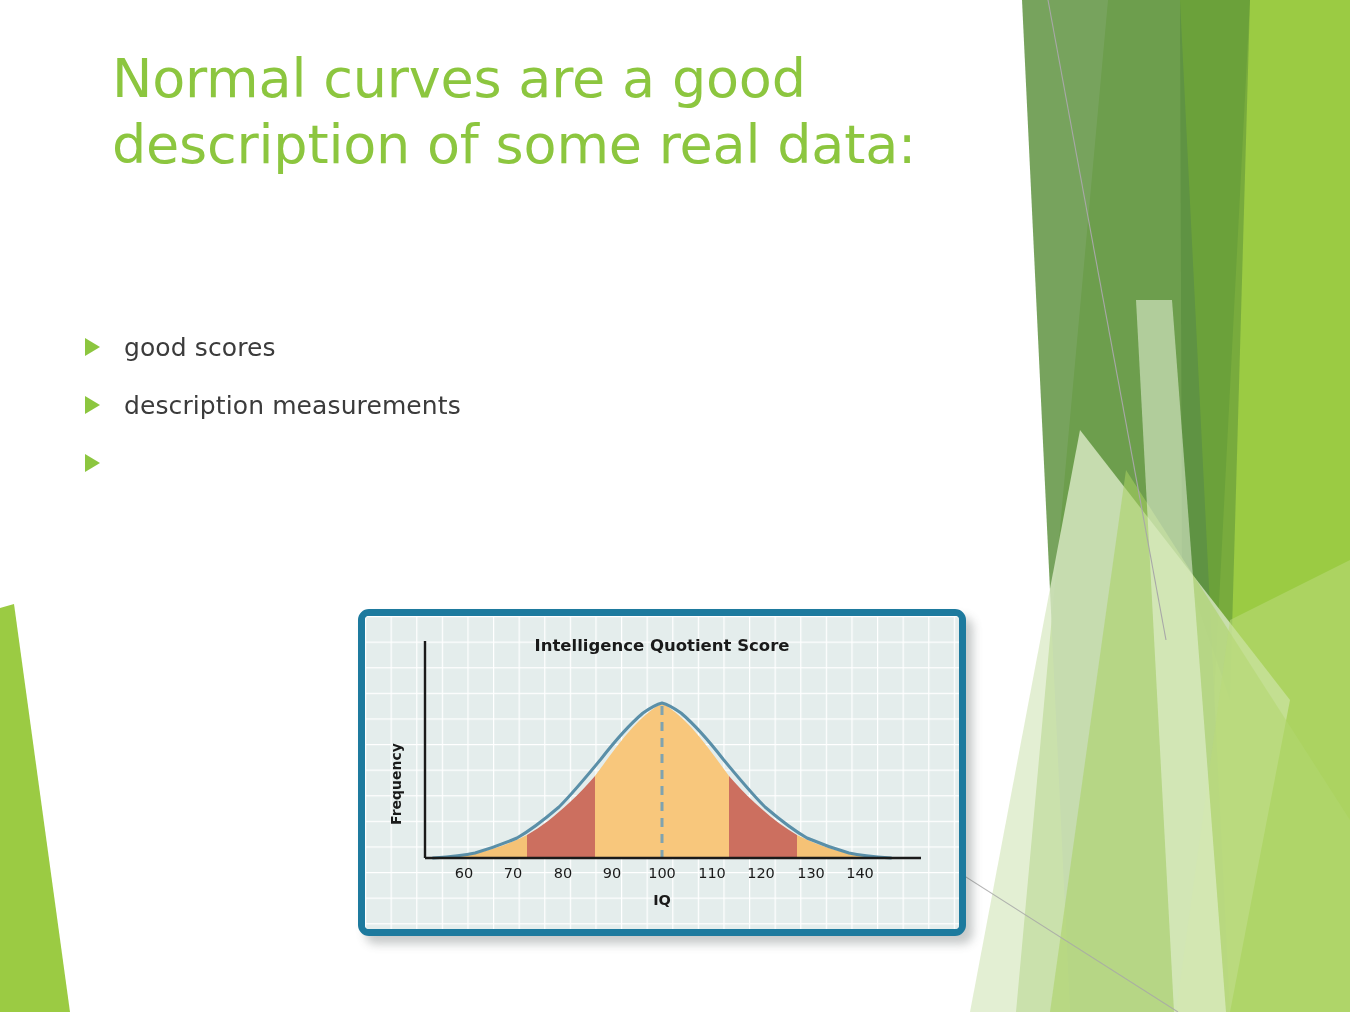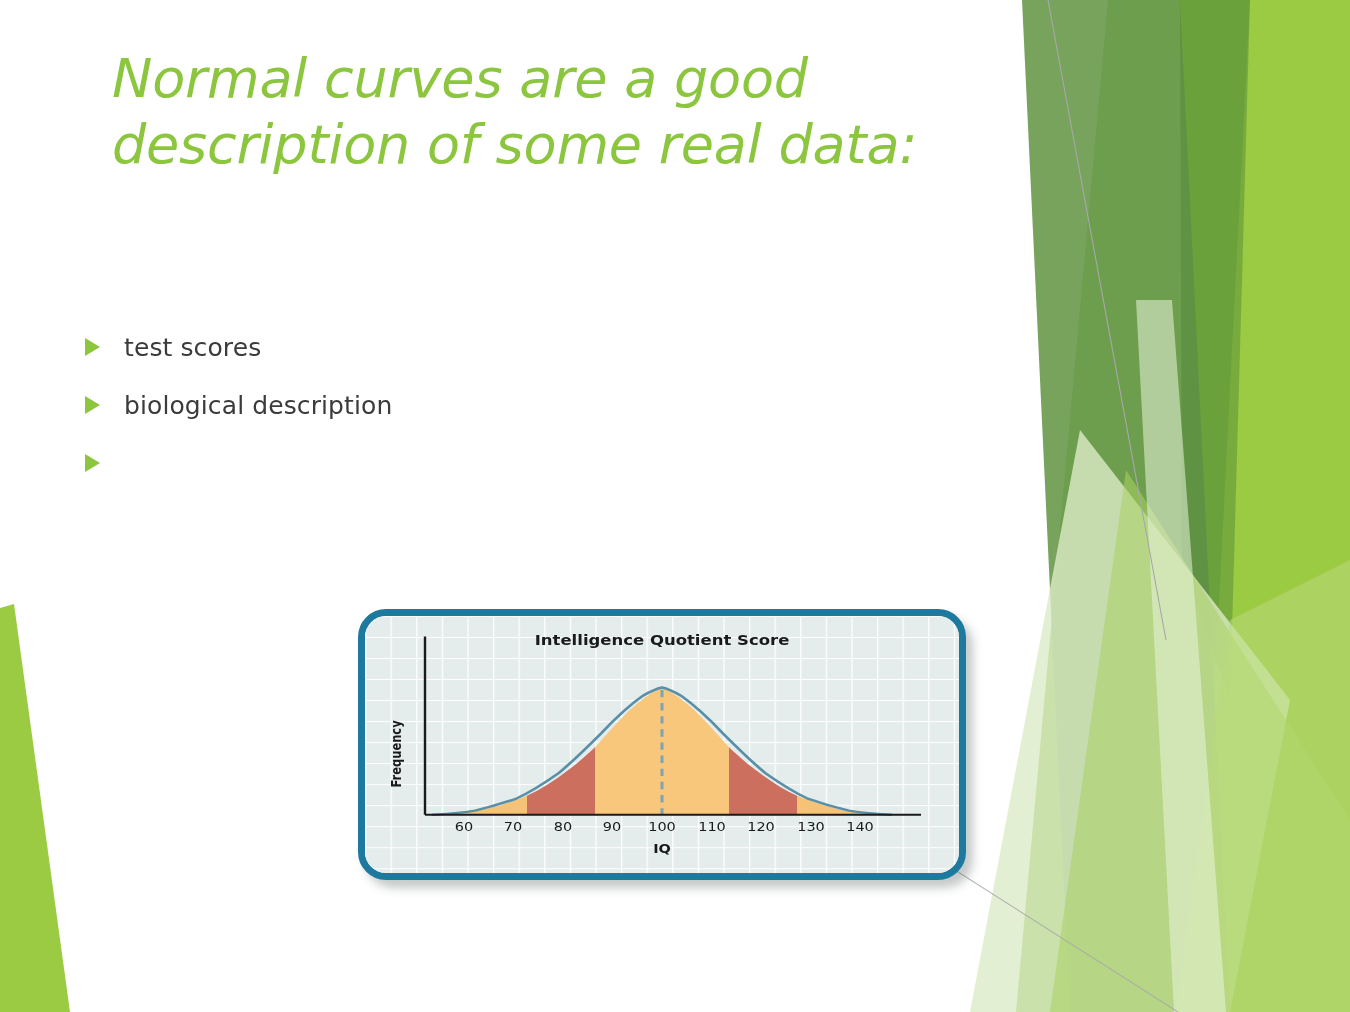--- a/index.html
+++ b/index.html
@@ -44,21 +44,20 @@
   }
   #slide-title {
     margin: 0;
     font-family: "DejaVu Sans", "Liberation Sans", sans-serif;
     font-size: 54px;
     line-height: 1.22;
     font-weight: 400;
     letter-spacing: -0.2px;
     color: #8CC63F;
     white-space: pre-line;
-    font-style: italic;
   }
 
   
   #bullet-list {
     position: absolute;
     left: 78px;
     top: 318px;
     width: 850px;
     list-style: none;
     margin: 0;
@@ -86,24 +85,24 @@
     letter-spacing: 0.1px;
     white-space: nowrap;
   }
 
   
   #chart-figure {
     position: absolute;
     left: 318px;
     top: 593px;
     width: 608px;
-    height: 271px;
+    height: 327px;
     box-sizing: border-box;
     border: 7px solid #1D7A9E;
-    border-radius: 28px;
+    border-radius: 11px;
     background: #E4EDEC;
     box-shadow: 7px 8px 10px rgba(70, 80, 80, 0.30);
     overflow: hidden;
   }
   #chart-canvas {
     position: absolute;
     inset: 0;
     width: 100%;
     height: 100%;
     display: block;
@@ -147,30 +146,30 @@
   </div>
 
   <ul id="bullet-list">
 
     <li class="bullet-row">
       <span class="bullet-marker">
         <svg width="18" height="20" viewBox="0 0 18 20" aria-hidden="true">
           <polygon points="1,1 16,10 1,19" fill="#8CC63F"></polygon>
         </svg>
       </span>
-      <span class="bullet-text">test scores</span>
+      <span class="bullet-text">good scores</span>
     </li>
 
     <li class="bullet-row">
       <span class="bullet-marker">
         <svg width="18" height="20" viewBox="0 0 18 20" aria-hidden="true">
           <polygon points="1,1 16,10 1,19" fill="#8CC63F"></polygon>
         </svg>
       </span>
-      <span class="bullet-text">biological description</span>
+      <span class="bullet-text">description measurements</span>
     </li>
 
     <li class="bullet-row">
       <span class="bullet-marker">
         <svg width="18" height="20" viewBox="0 0 18 20" aria-hidden="true">
           <polygon points="1,1 16,10 1,19" fill="#8CC63F"></polygon>
         </svg>
       </span>
     </li>
 

